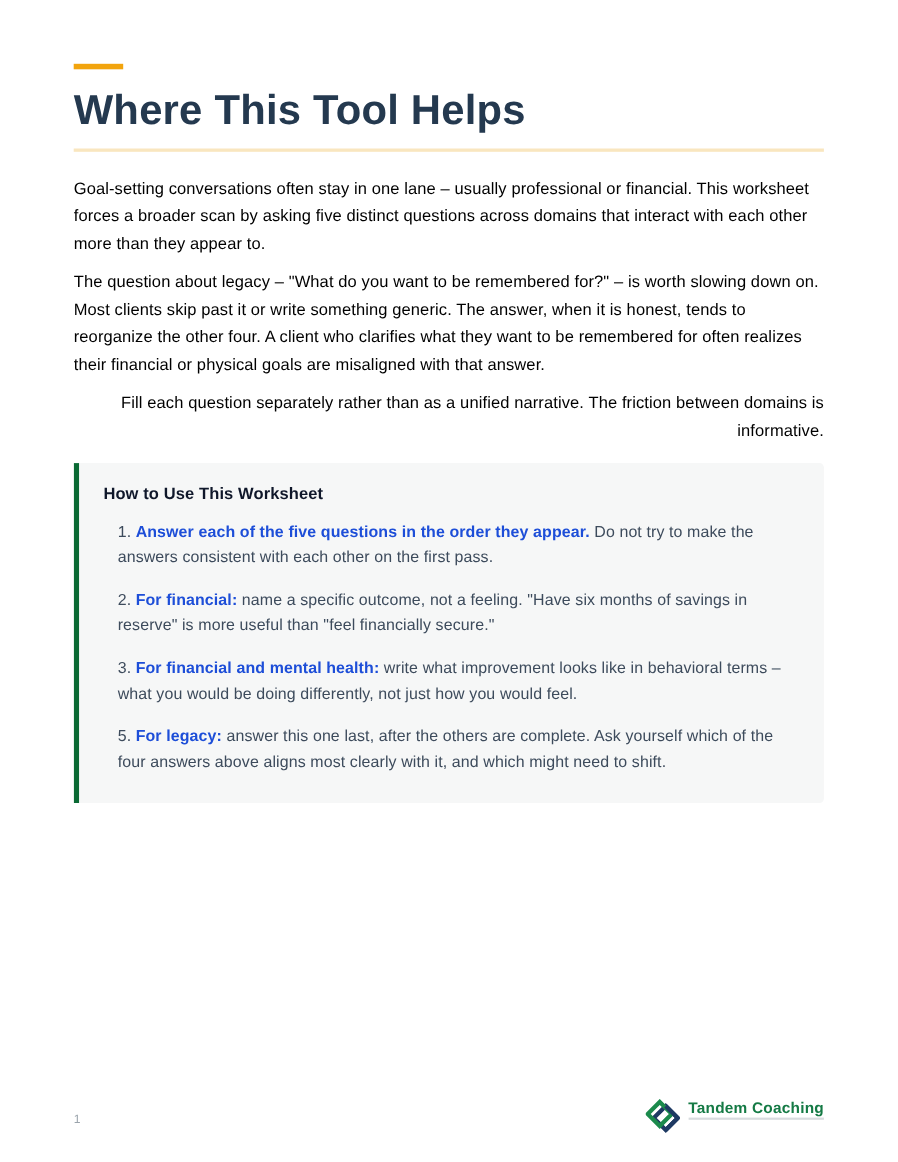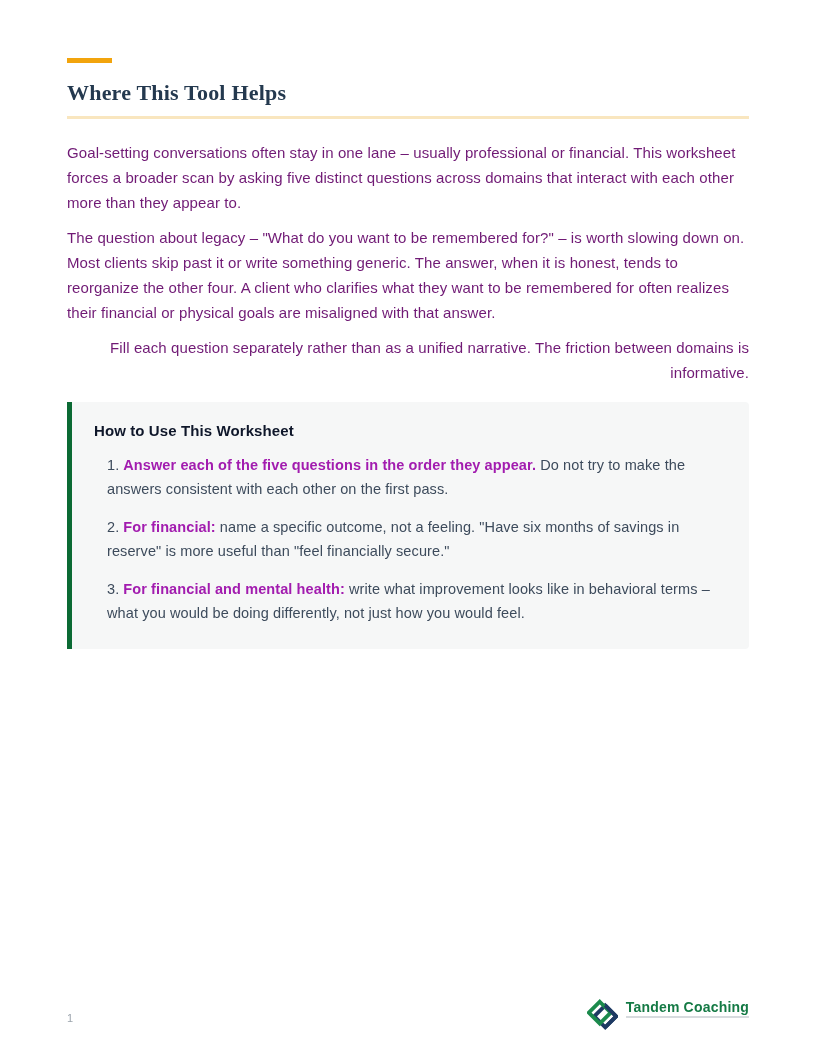--- a/index.html
+++ b/index.html
@@ -23,36 +23,36 @@
   }
 
   .accent-bar {
     width: 45px;
     height: 5px;
     background: #F2A40D;
     margin-bottom: 17px;
   }
 
   .page-title {
-    font-family: Liberation Serif, serif;
+    font-family: Liberation Sans, sans-serif;
     font-weight: 700;
-    font-size: 22px;
+    font-size: 38px;
     line-height: 1.15;
     color: #24394F;
     letter-spacing: 0.2px;
     padding-bottom: 11px;
     border-bottom: 3px solid #F9E6BF;
   }
 
   .body-copy { margin-top: 21px; }
 
   .para {
     font-size: 15px;
     line-height: 25px;
-    color: #701a75;
+    color: #000000;
     letter-spacing: 0.1px;
     margin-bottom: 10px;
   }
   .para:last-child { margin-bottom: 0; text-align: right; }
 
   .callout {
     margin-top: 17px;
     background: #F6F7F7;
     border-left: 5px solid #0B6A34;
     border-radius: 0 4px 4px 0;
@@ -75,21 +75,21 @@
     margin-left: 13px;
     font-size: 14.5px;
     line-height: 23.5px;
     color: #3D4B5C;
     letter-spacing: 0.1px;
     margin-bottom: 15px;
   }
   .callout-item:last-child { margin-bottom: 0; }
 
   .callout-item .num { margin-right: 4px; }
-  .callout-item b { font-weight: 700; color: #a21caf; }
+  .callout-item b { font-weight: 700; color: #1d4ed8; }
 
   .footer {
     position: absolute;
     left: 67px;
     right: 67px;
     bottom: 26px;
     height: 32px;
   }
 
   .page-number {
@@ -141,20 +141,23 @@
       <ol class="callout-list">
         <li class="callout-item">
           <span class="num">1.</span><b>Answer each of the five questions in the order they appear.</b><span> Do not try to make the answers consistent with each other on the first pass.</span>
         </li>
         <li class="callout-item">
           <span class="num">2.</span><b>For financial:</b><span> name a specific outcome, not a feeling. "Have six months of savings in reserve" is more useful than "feel financially secure."</span>
         </li>
         <li class="callout-item">
           <span class="num">3.</span><b>For financial and mental health:</b><span> write what improvement looks like in behavioral terms – what you would be doing differently, not just how you would feel.</span>
         </li>
+        <li class="callout-item">
+          <span class="num">5.</span><b>For legacy:</b><span> answer this one last, after the others are complete. Ask yourself which of the four answers above aligns most clearly with it, and which might need to shift.</span>
+        </li>
       </ol>
     </div>
   </div>
 
   <div class="footer">
     <span class="page-number">1</span>
     <div class="brand">
       <svg class="brand-logo" viewBox="0 0 34 34" aria-hidden="true">
         <path d="M20 7 L32 19 L20 31 L8 19 Z" fill="none" stroke="#1E3A63" stroke-width="4.2" stroke-linejoin="miter"></path>
         <path d="M14 3 L26 15 L14 27 L2 15 Z" fill="none" stroke="#1B8A4C" stroke-width="4.2" stroke-linejoin="miter"></path>

